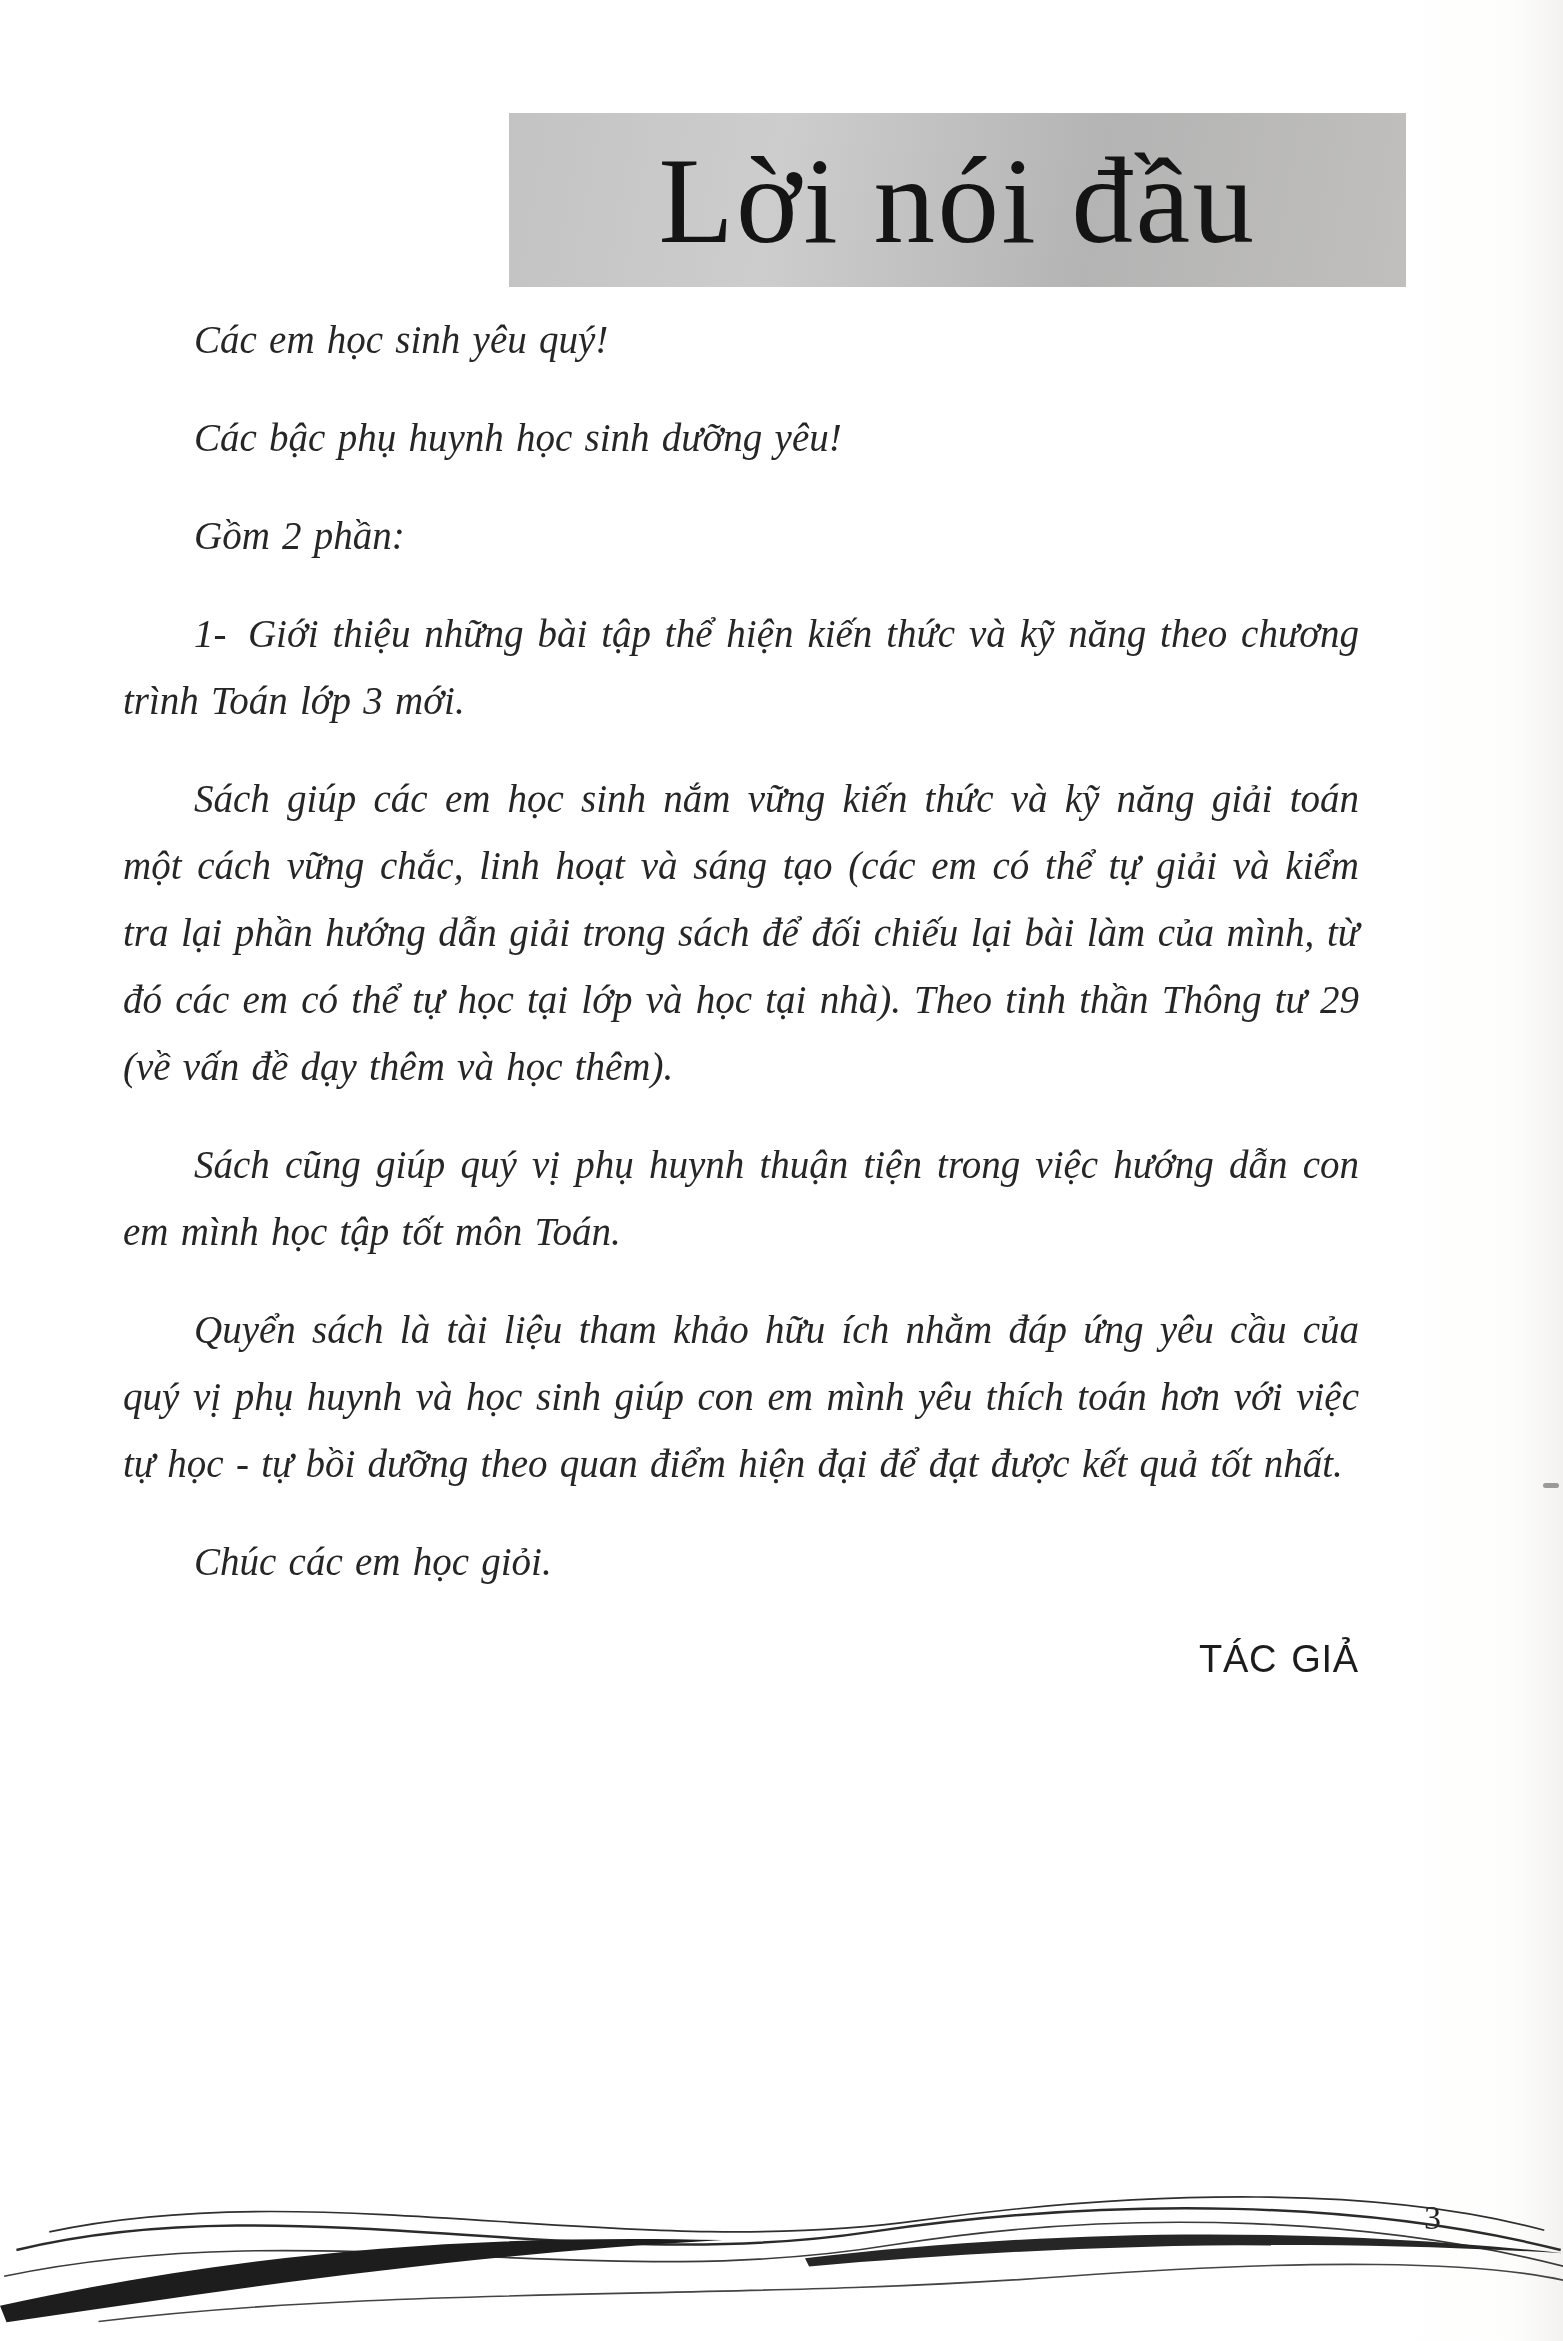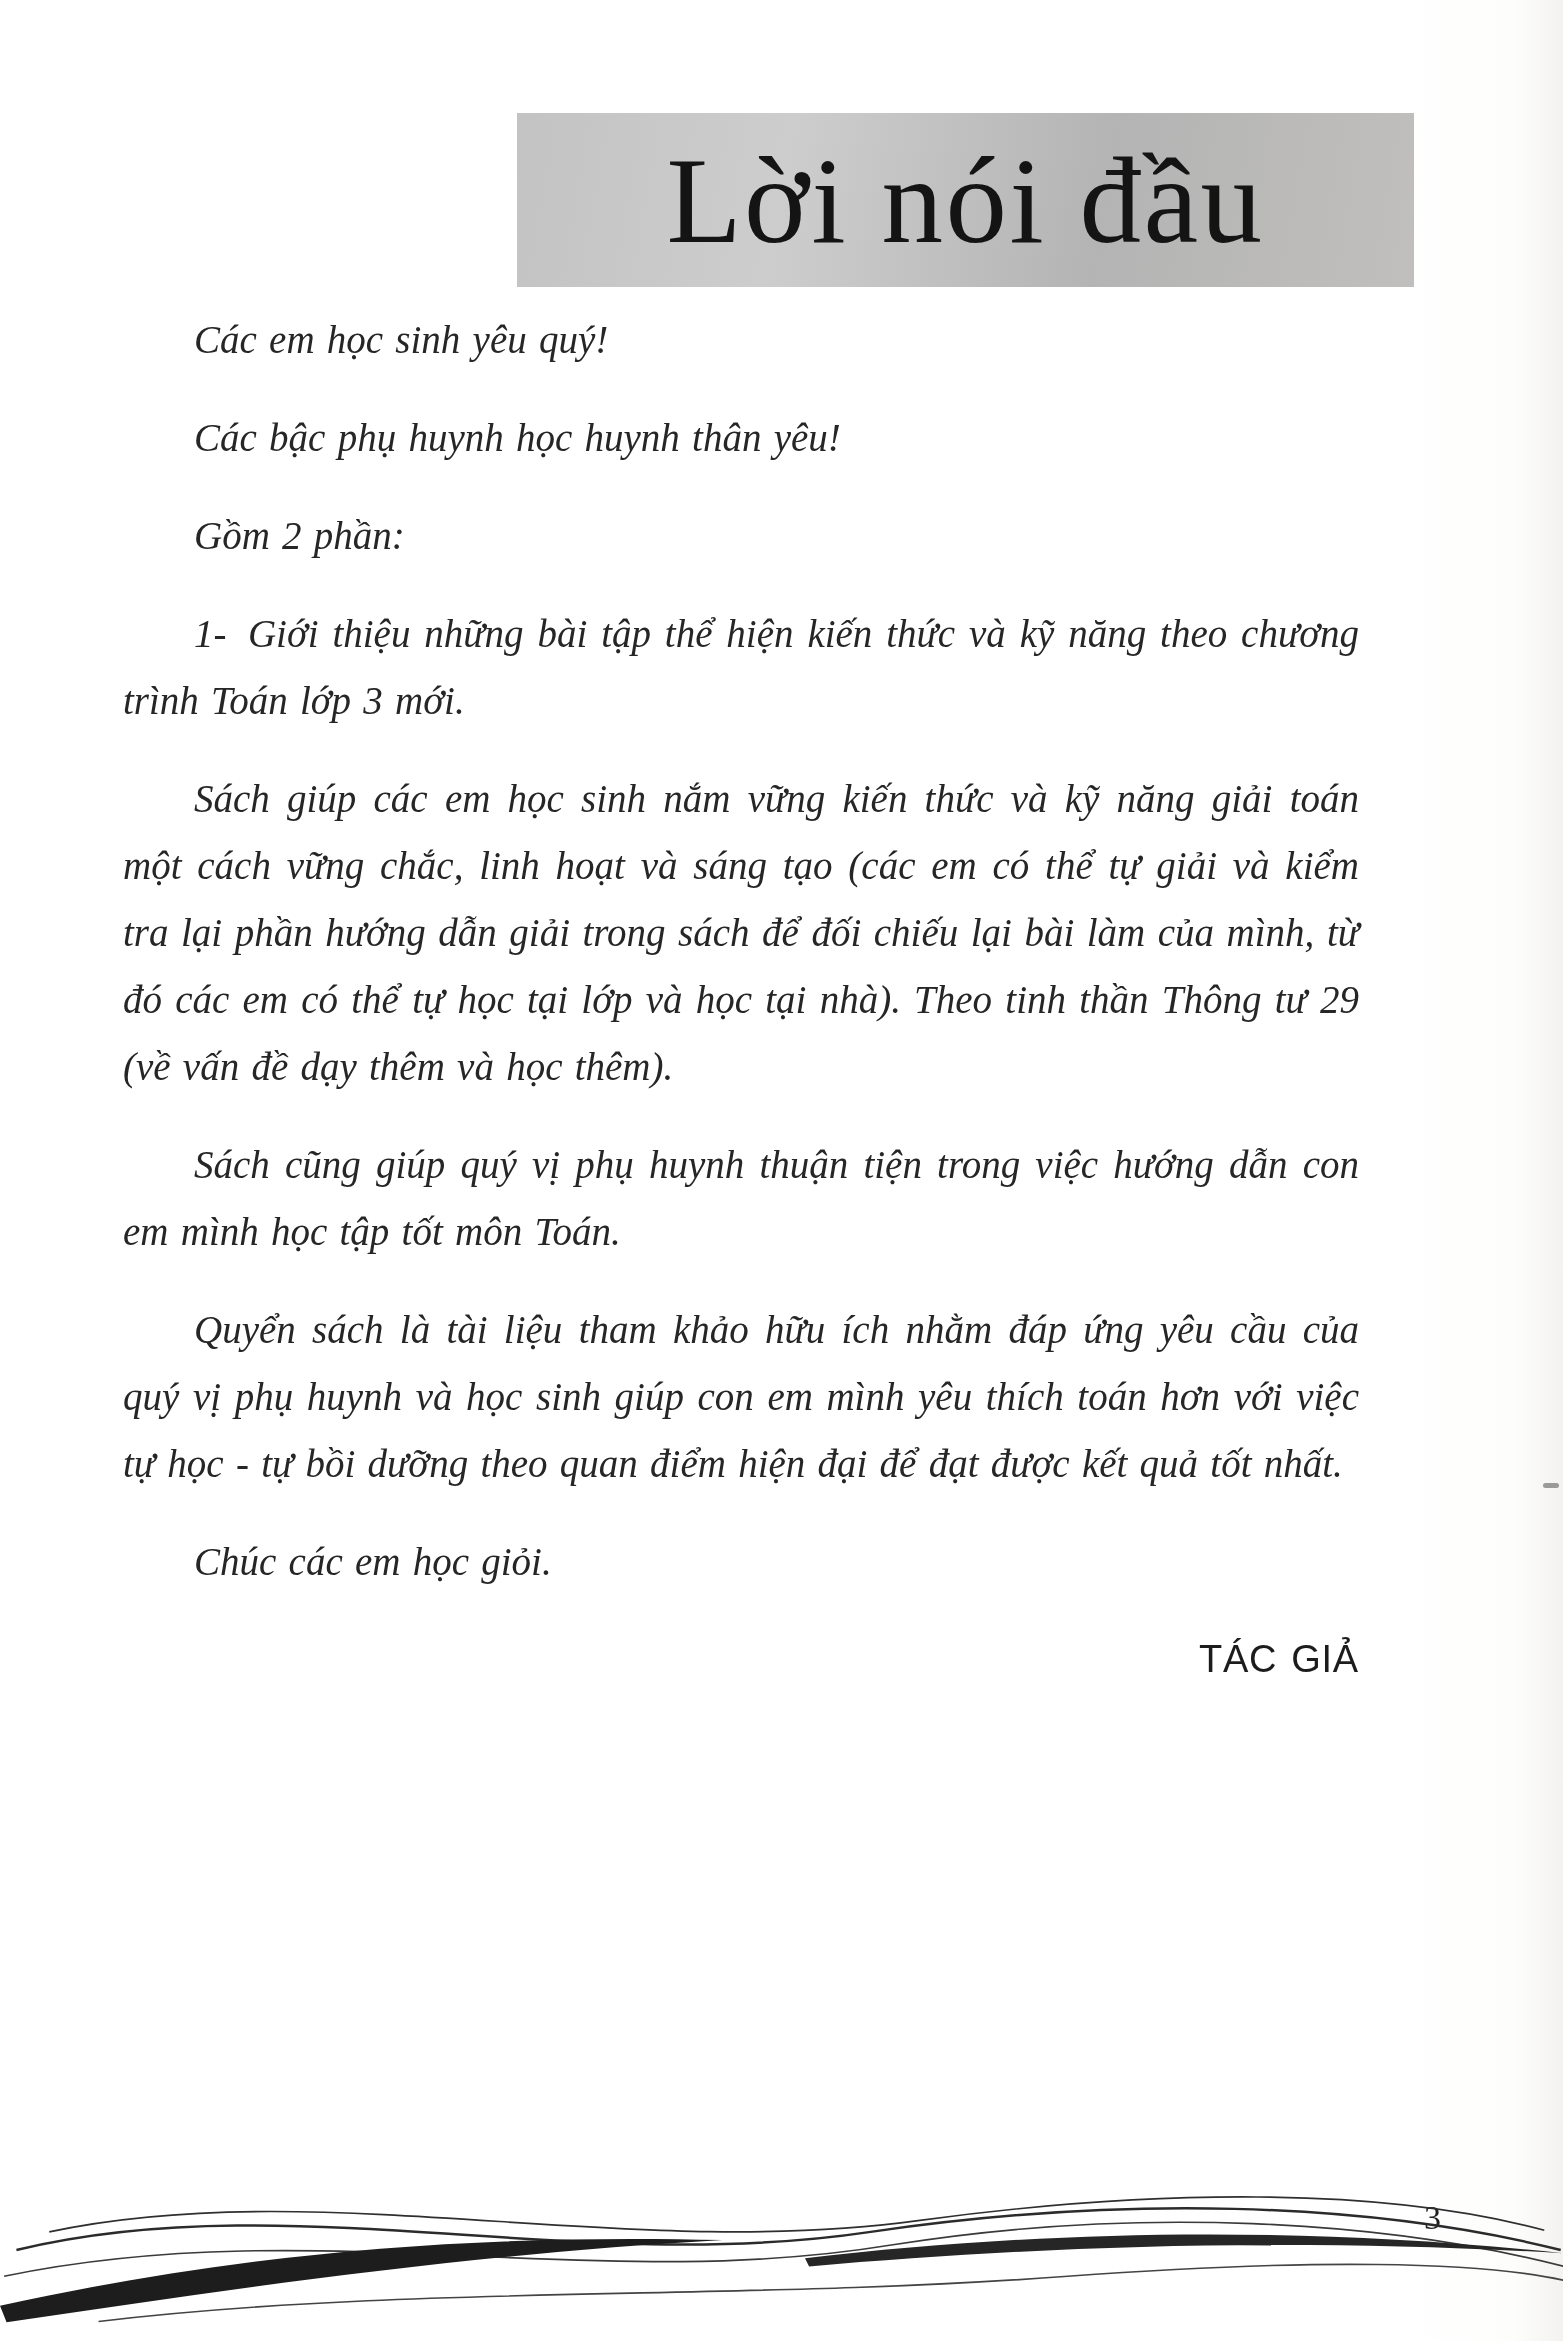--- a/index.html
+++ b/index.html
@@ -16,21 +16,20 @@
   .title-banner {
     position: absolute;
     left: 509px;
     top: 113px;
     width: 897px;
     height: 174px;
     background: linear-gradient(100deg, #c3c3c3 0%, #cdcdcd 30%, #b4b4b4 65%, #c0bfbd 100%);
     display: flex;
     align-items: center;
     justify-content: center;
-    margin-left: 8px;
   }
   .title-text {
     font-size: 123px;
     line-height: 1;
     color: #141414;
     letter-spacing: 2.5px;
     white-space: nowrap;
     font-weight: 500;
   }
   
@@ -100,21 +99,21 @@
 <div class="page">
 
   <div class="title-banner">
     <span class="title-text">Lời nói đầu</span>
   </div>
 
   <div class="doc-body">
 
     <p class="para">Các em học sinh yêu quý!</p>
 
-    <p class="para">Các bậc phụ huynh học huynh thân yêu!</p>
+    <p class="para">Các bậc phụ huynh học sinh dưỡng yêu!</p>
 
 
     <p class="para">Gồm 2 phần:</p>
 
     <p class="para"><span class="item-num">1-</span><span>Giới thiệu những bài tập thể hiện kiến thức và kỹ năng theo chương trình Toán lớp 3 mới.</span></p>
 
 
     <p class="para">Sách giúp các em học sinh nắm vững kiến thức và kỹ năng giải toán một cách vững chắc, linh hoạt và sáng tạo (các em có thể tự giải và kiểm tra lại phần hướng dẫn giải trong sách để đối chiếu lại bài làm của mình, từ đó các em có thể tự học tại lớp và học tại nhà). Theo tinh thần Thông tư 29 (về vấn đề dạy thêm và học thêm).</p>
 
     <p class="para">Sách cũng giúp quý vị phụ huynh thuận tiện trong việc hướng dẫn con em mình học tập tốt môn Toán.</p>

